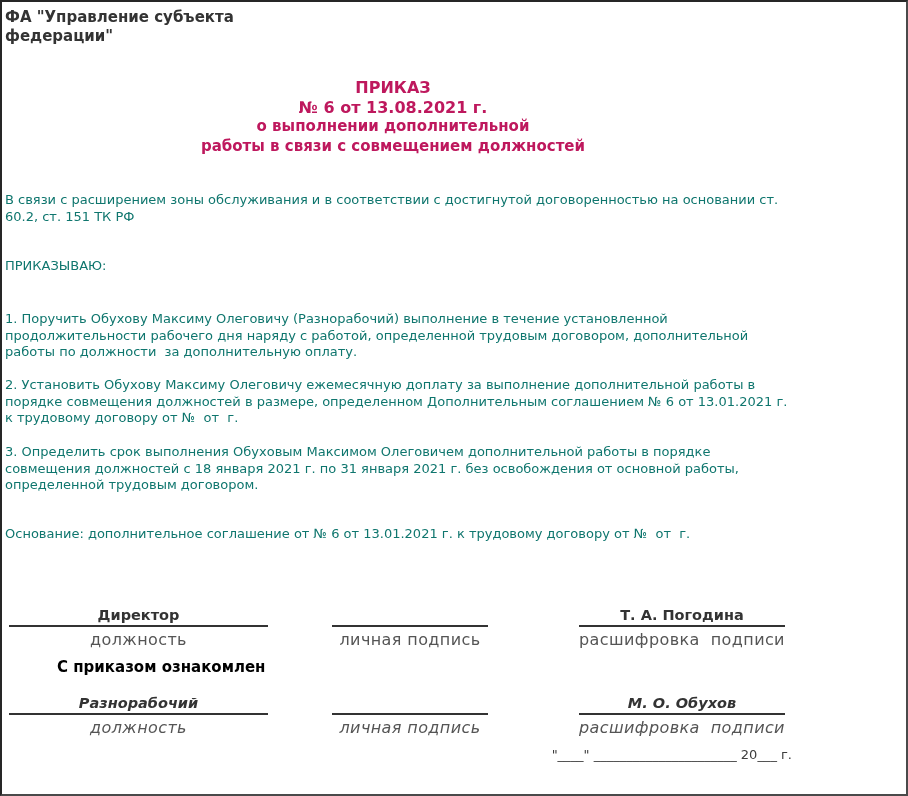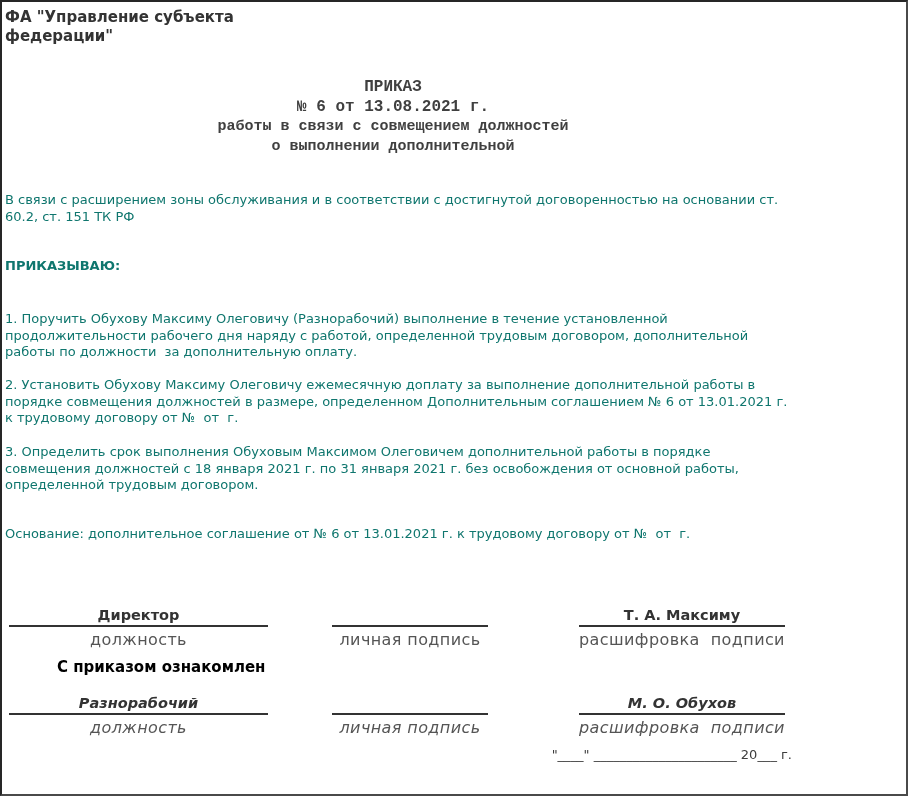--- a/index.html
+++ b/index.html
@@ -20,31 +20,31 @@
   }
   .abs { position: absolute; }
   .pre { white-space: pre-wrap; }
   .org-name {
     left: 3px; top: 6px; width: 260px;
     font-weight: bold; font-size: 15px; line-height: 19px;
     color: #333333;
   }
   .title-block {
     left: 0; top: 76px; width: 782px;
-    text-align: center; font-weight: bold; color: #404040; font-family: Liberation Mono, monospace;
+    text-align: center; font-weight: bold; color: #be185d;
   }
   .title-lg { font-size: 16px; line-height: 19.5px; }
   .title-md { font-size: 15px; line-height: 19.5px; }
   .body-text {
     left: 3px; width: 890px;
     font-size: 13px; line-height: 16.5px;
     color: #0f766e;
   }
   .preamble  { top: 190px; }
-  .order-word{ top: 256px; font-weight: bold; }
+  .order-word{ top: 256px; }
   .item-1    { top: 309px; }
   .item-2    { top: 375px; }
   .item-3    { top: 442px; }
   .basis     { top: 524px; }
   .sig-col { position: absolute; padding-left: 7px; }
   .sig-row1 .sig-col { top: 604px; }
   .sig-row2 .sig-col { top: 692px; font-style: italic; }
   .sig-col-left  { left: 0;     width: 266px; }
   .sig-col-mid   { left: 323px; width: 163px; }
   .sig-col-right { left: 570px; width: 213px; }
@@ -74,22 +74,22 @@
 <body>
 
 <div id="page">
 
   <div class="abs org-name pre">ФА "Управление субъекта
 федерации"</div>
 
   <div class="abs title-block">
     <div class="title-lg">ПРИКАЗ</div>
     <div class="title-lg">№ 6 от 13.08.2021 г.</div>
+    <div class="title-md">о выполнении дополнительной</div>
     <div class="title-md">работы в связи с совмещением должностей</div>
-    <div class="title-md">о выполнении дополнительной</div>
   </div>
 
   <div class="abs body-text preamble pre">В связи с расширением зоны обслуживания и в соответствии с достигнутой договоренностью на основании ст.
 60.2, ст. 151 ТК РФ</div>
 
   <div class="abs body-text order-word">ПРИКАЗЫВАЮ:</div>
 
   <div class="abs body-text item-1 pre">1. Поручить Обухову Максиму Олеговичу (Разнорабочий) выполнение в течение установленной
 продолжительности рабочего дня наряду с работой, определенной трудовым договором, дополнительной
 работы по должности  за дополнительную оплату.</div>
@@ -107,21 +107,21 @@
   <div class="sig-row1">
     <div class="sig-col sig-col-left">
       <div class="sig-name">Директор</div>
       <div class="sig-label">должность</div>
     </div>
     <div class="sig-col sig-col-mid">
       <div class="sig-name"></div>
       <div class="sig-label">личная подпись</div>
     </div>
     <div class="sig-col sig-col-right">
-      <div class="sig-name">Т. А. Максиму</div>
+      <div class="sig-name">Т. А. Погодина</div>
       <div class="sig-label">расшифровка  подписи</div>
     </div>
   </div>
 
   <div class="abs acknowledged">С приказом ознакомлен</div>
 
   <div class="sig-row2">
     <div class="sig-col sig-col-left">
       <div class="sig-name">Разнорабочий</div>
       <div class="sig-label">должность</div>

